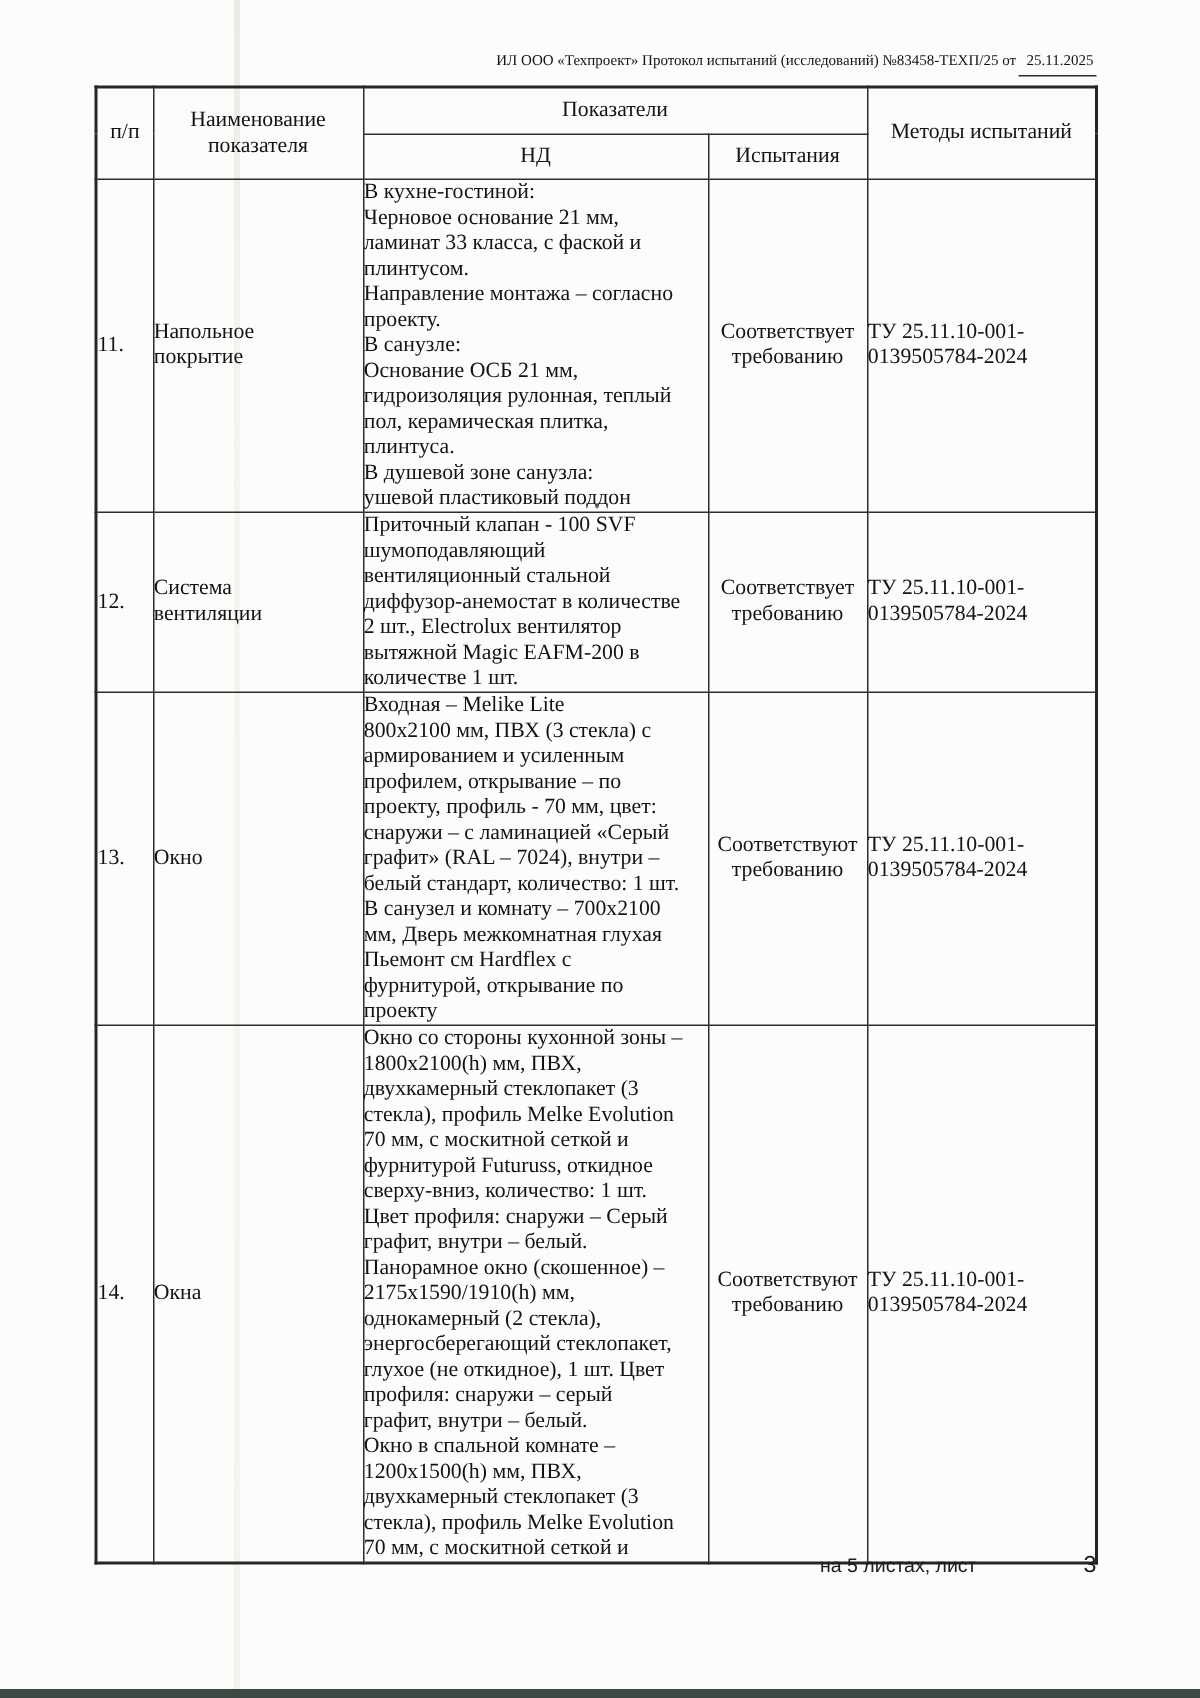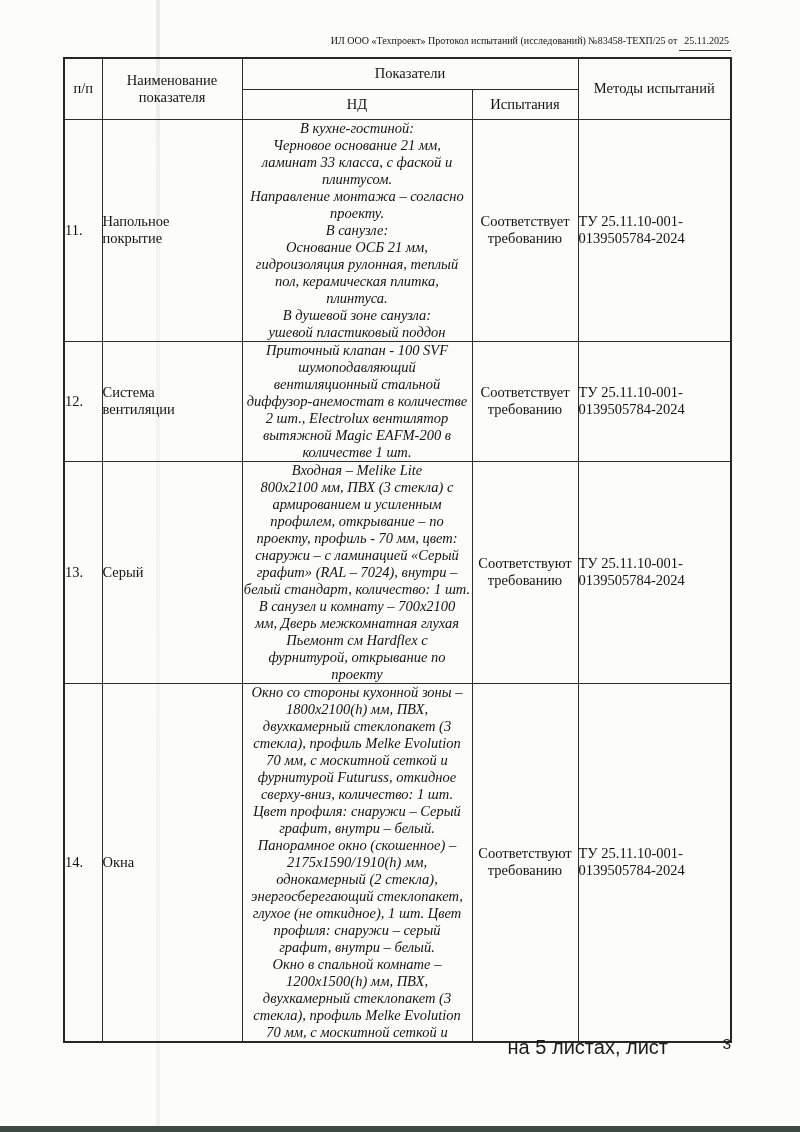--- a/index.html
+++ b/index.html
@@ -45,27 +45,27 @@
     padding:0;
     vertical-align:middle;
     color:#131313;
   }
   .protocol thead th { text-align:center; }
   .th-name { white-space:pre-line; }
   .row-h1 { height:31px; }
   .row-h2 { height:30px; }
   .c-num   { text-align:left; padding-left:5px;margin-left:44px; }
   .c-name  { text-align:left; padding-left:8px; white-space:pre-line; }
-  .c-nd    { text-align:center; white-space:pre-line;font-style:italic; }
+  .c-nd    { white-space:pre-line; }
   .c-tests { text-align:center; white-space:pre-line; }
   .c-methods { text-align:left; padding-left:10px; white-space:pre-line; }
   .footer-label {
-    position:absolute; top:1036px; right:132px;
+    position:absolute; top:1036px; right:149px;
     font-family:"Liberation Sans", sans-serif;
-    font-size:20px; color:#1c1c1c;
+    font-size:13px; color:#1c1c1c;
   }
   .footer-num {
     position:absolute; top:1035px; right:69px;
     font-family:"Liberation Sans", sans-serif;
     font-size:15.5px; color:#1c1c1c;
   }
   .bottom-bar {
     position:absolute; left:0; bottom:0;
     width:800px; height:6px;
     background:#3d4a43;
@@ -135,21 +135,21 @@
 2 шт., Electrolux вентилятор
 вытяжной Magic EAFM-200 в
 количестве 1 шт.</td>
       <td class="c-tests">Соответствует
 требованию</td>
       <td class="c-methods">ТУ 25.11.10-001-
 0139505784-2024</td>
     </tr>
     <tr style="height:220px">
       <td class="c-num">13.</td>
-      <td class="c-name">Серый</td>
+      <td class="c-name">Окно</td>
       <td class="c-nd">Входная – Melike Lite
 800х2100 мм, ПВХ (3 стекла) с
 армированием и усиленным
 профилем, открывание – по
 проекту, профиль - 70 мм, цвет:
 снаружи – с ламинацией «Серый
 графит» (RAL – 7024), внутри –
 белый стандарт, количество: 1 шт.
 В санузел и комнату – 700х2100
 мм, Дверь межкомнатная глухая

